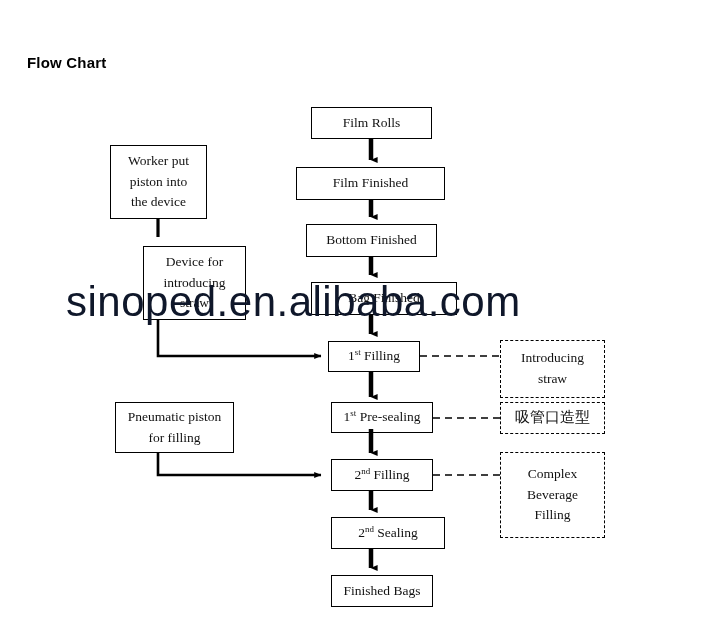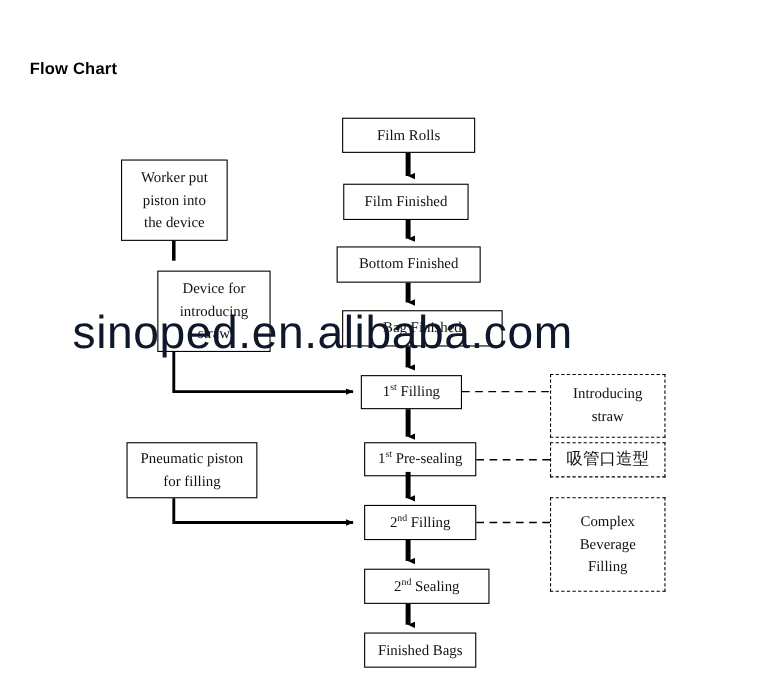--- a/index.html
+++ b/index.html
@@ -126,21 +126,21 @@
       <line x1="420" y1="356" x2="500" y2="356" stroke-width="1.3" stroke-dasharray="7 5"></line>
       <line x1="433" y1="418" x2="500" y2="418" stroke-width="1.3" stroke-dasharray="7 5"></line>
       <line x1="433" y1="475" x2="500" y2="475" stroke-width="1.3" stroke-dasharray="7 5"></line>
     </g>
   </svg>
 
   <div class="node" style="left:311px; top:107px; width:121px; height:32px;justify-content:center;">
     <span class="line">Film Rolls</span>
   </div>
 
-  <div class="node" style="left:312px; top:167px; width:114px; height:33px;">
+  <div class="node" style="left:296px; top:167px; width:149px; height:33px;">
     <span class="line">Film Finished</span>
   </div>
 
   <div class="node" style="left:306px; top:224px; width:131px; height:33px;">
     <span class="line">Bottom Finished</span>
   </div>
 
   <div class="node" style="left:311px; top:282px; width:146px; height:33px;">
     <span class="line">Bag Finished</span>
   </div>

